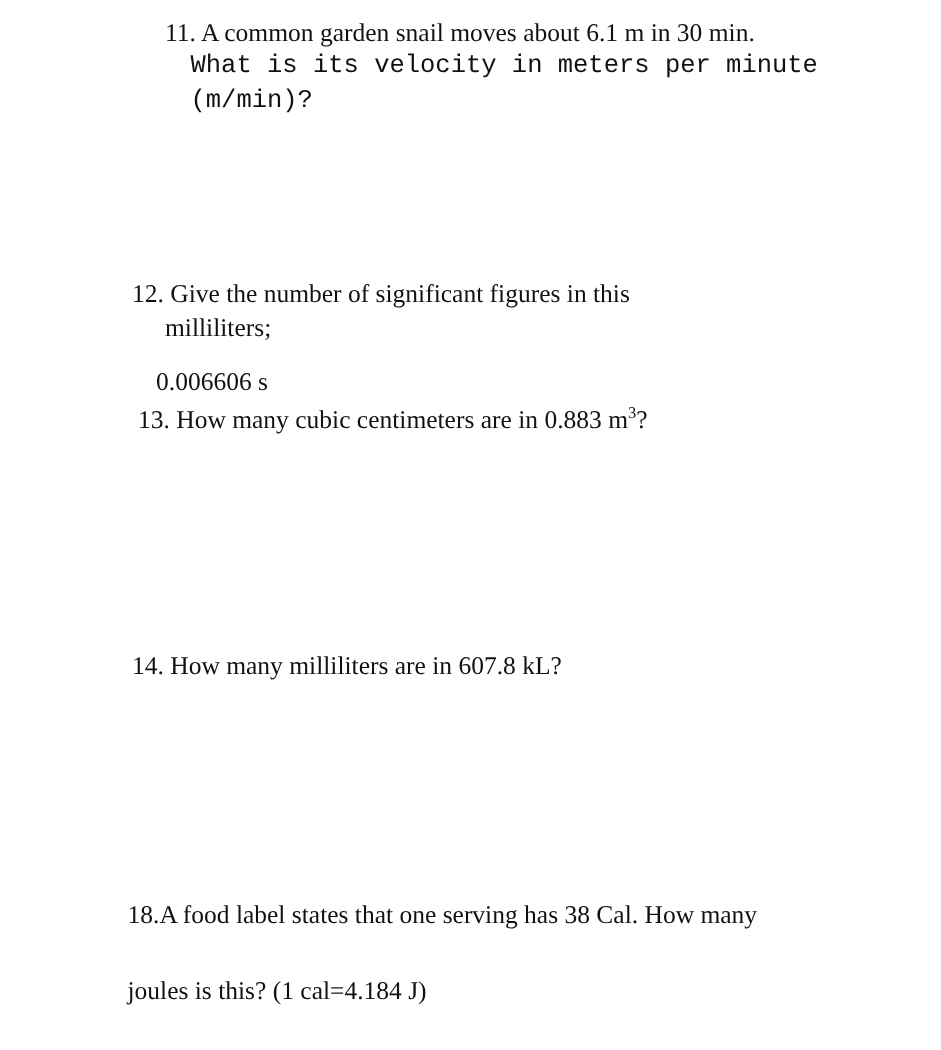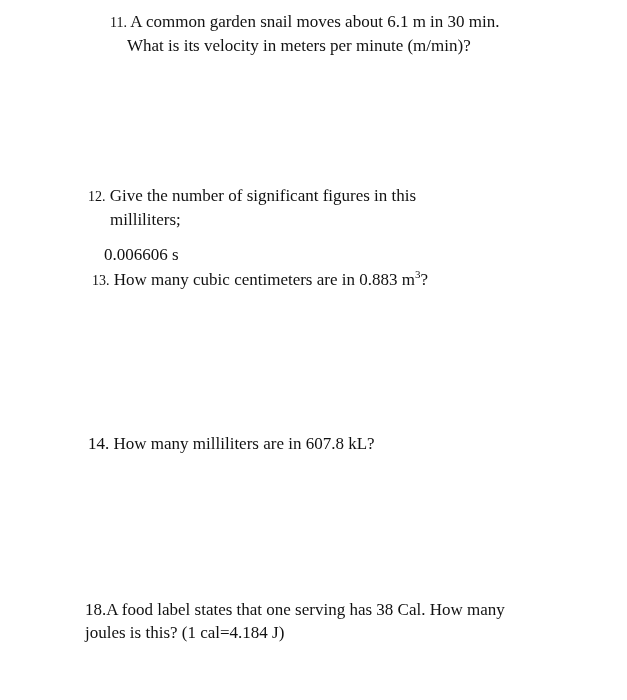--- a/index.html
+++ b/index.html
@@ -19,42 +19,42 @@
     width: 627px;
     height: 700px;
     background: #ffffff;
   }
   .q {
     position: absolute;
     font-family: "Liberation Serif", serif;
     color: #111111;
   }
   .qnum-sm {
-    font-size: 14px;
+    font-size: 17px;
     vertical-align: baseline;
   }
   .qtext {
     font-size: 17px;
     line-height: 23px;
   }
   sup {
     font-size: 11px;
     vertical-align: super;
     line-height: 0;
   }
   
   #q11 { left: 110px; top: 10px; width: 480px; }
-  #q11 .line2 { padding-left: 17px; display: block; }
+  #q11 .line2 { padding-left: 17px; display: block; font-family: Liberation Mono, monospace; }
   #q12 { left: 88px; top: 184px; width: 470px; }
   #q12 .line2 { padding-left: 22px; display: block; }
   #q12val { left: 104px; top: 243px; }
   #q13 { left: 92px; top: 268px; width: 480px; }
   #q14 { left: 88px; top: 432px; width: 480px; }
   #q15 { left: 85px; top: 598px; width: 495px; }
-  #q15 .line2 { display: block; }
+  #q15 .line2 { display: block; margin-top: 28px; }
 </style>
 </head>
 <body>
 
 <div class="page">
 
   <div class="q qtext" id="q11">
     <span class="qnum-sm">11.</span>
     <span>A common garden snail moves about 6.1 m in 30 min.</span>
     <span class="line2">What is its velocity in meters per minute (m/min)?</span>

